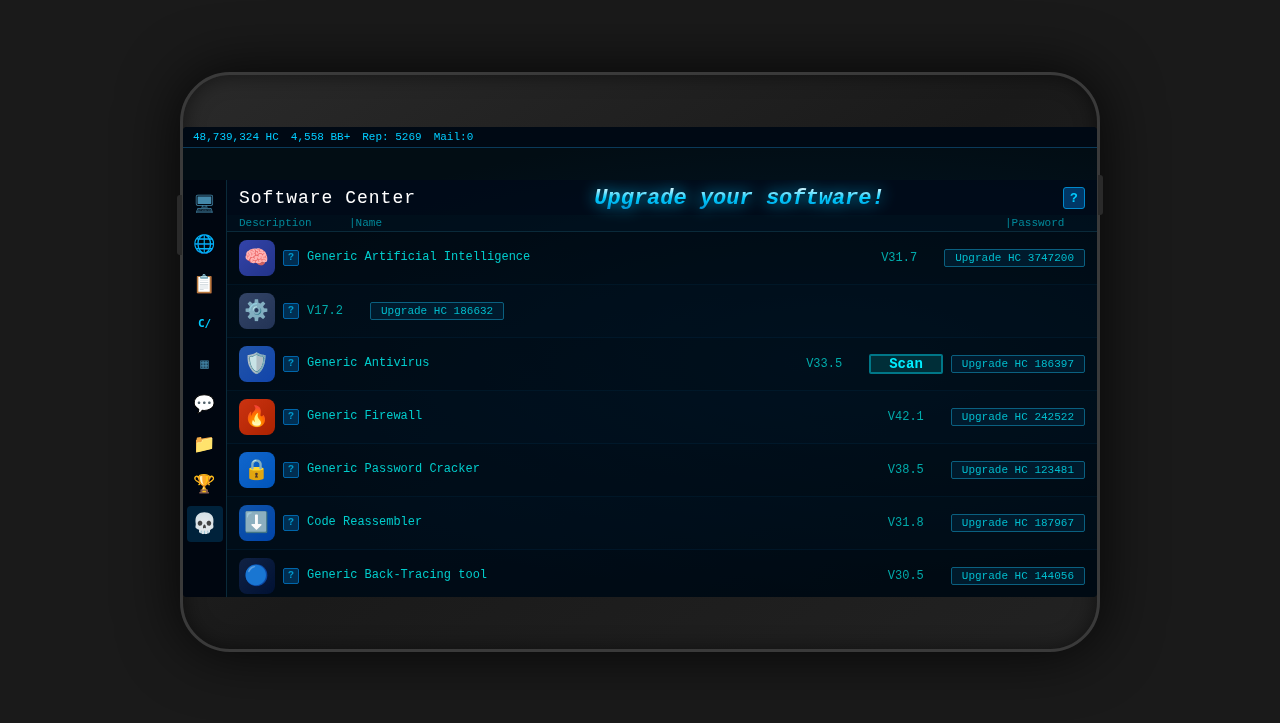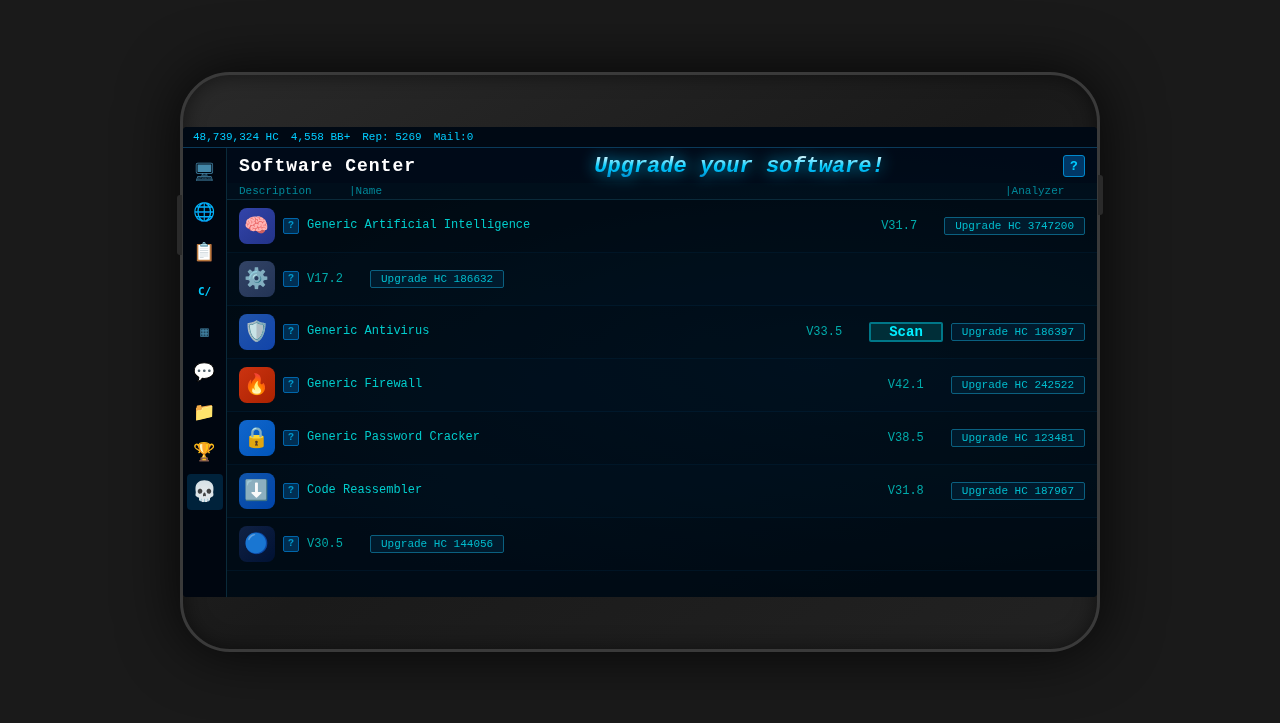--- a/index.html
+++ b/index.html
@@ -29,20 +29,21 @@
 
     .phone-screen {
       width: 924px;
       height: 470px;
       background: #020d14;
       border-radius: 4px;
       overflow: hidden;
       position: relative;
       display: flex;
       flex-direction: column;
+      gap: 32px;
     }
 
     
     .phone-screen::before {
       content: '';
       position: absolute;
       inset: 0;
       background: 
         radial-gradient(ellipse at 70% 50%, rgba(0,60,100,0.3) 0%, transparent 70%),
         radial-gradient(ellipse at 30% 80%, rgba(0,40,80,0.2) 0%, transparent 50%);
@@ -119,21 +120,21 @@
       display: flex;
       align-items: center;
       justify-content: space-between;
       background: rgba(0,10,25,0.8);
       flex-shrink: 0;
     }
 
     .content-title {
       font-size: 18px;
       color: #ffffff;
-      font-weight: bold;
+      font-weight: normal;
       letter-spacing: 1px;
     }
 
     .banner-text {
       font-size: 22px;
       font-weight: bold;
       font-style: italic;
       background: linear-gradient(180deg, #ffffff 0%, #00ccff 50%, #0088cc 100%);
       -webkit-background-clip: text;
       -webkit-text-fill-color: transparent;
@@ -347,21 +348,21 @@
           <span class="content-title">Software Center</span>
           <div style="flex:1; text-align:center; position:relative;">
             <span class="banner-text">Upgrade your software!</span>
           </div>
           <div class="help-btn">?</div>
         </div>
 
         <div class="col-headers">
           <span class="col-desc">Description</span>
           <span class="col-name">|Name</span>
-          <span class="col-version">|Analyzer</span>
+          <span class="col-version">|Password</span>
         </div>
 
         <div class="software-list" id="software-list">
         <div class="software-row">
               <div class="software-icon icon-ai">🧠</div>
               <div class="question-icon">?</div>
               <span class="software-name">Generic Artificial Intelligence</span>
               <span class="software-version">V31.7</span>
               <button class="upgrade-btn">Upgrade HC 3747200</button>
             </div>
@@ -396,20 +397,21 @@
             <div class="software-row">
               <div class="software-icon icon-reassembler">⬇️</div>
               <div class="question-icon">?</div>
               <span class="software-name">Code Reassembler</span>
               <span class="software-version">V31.8</span>
               <button class="upgrade-btn">Upgrade HC 187967</button>
             </div>
             <div class="software-row">
               <div class="software-icon icon-tracing">🔵</div>
               <div class="question-icon">?</div>
+              <span class="software-name">Generic Back-Tracing tool</span>
               <span class="software-version">V30.5</span>
               <button class="upgrade-btn">Upgrade HC 144056</button>
             </div>
           </div>
 
       </div>
     </div>
   </div>
 </div>
 

